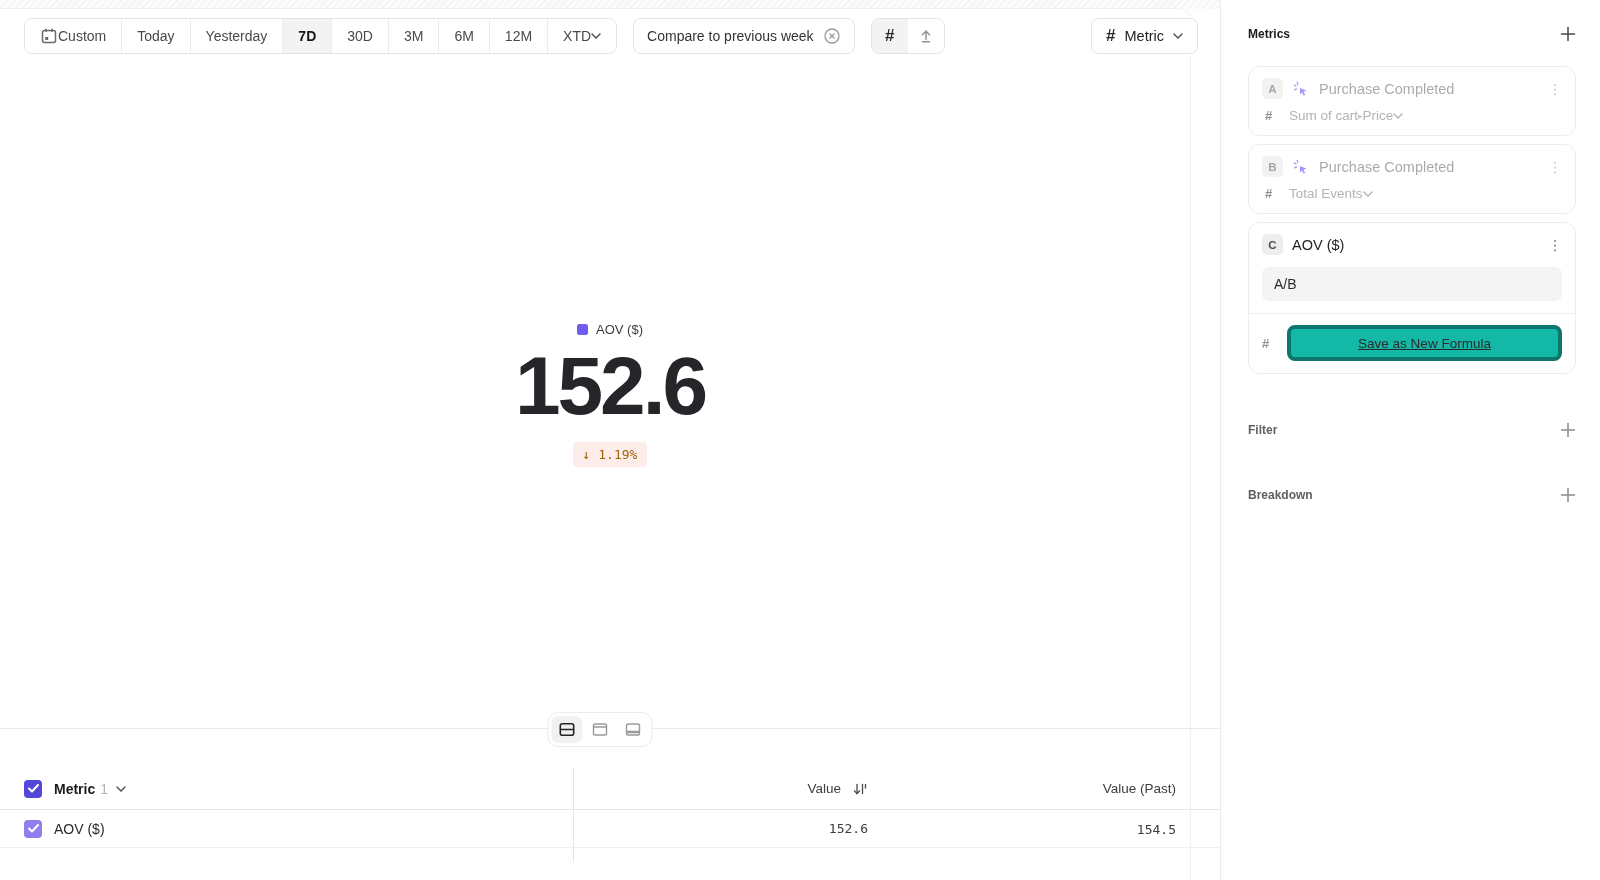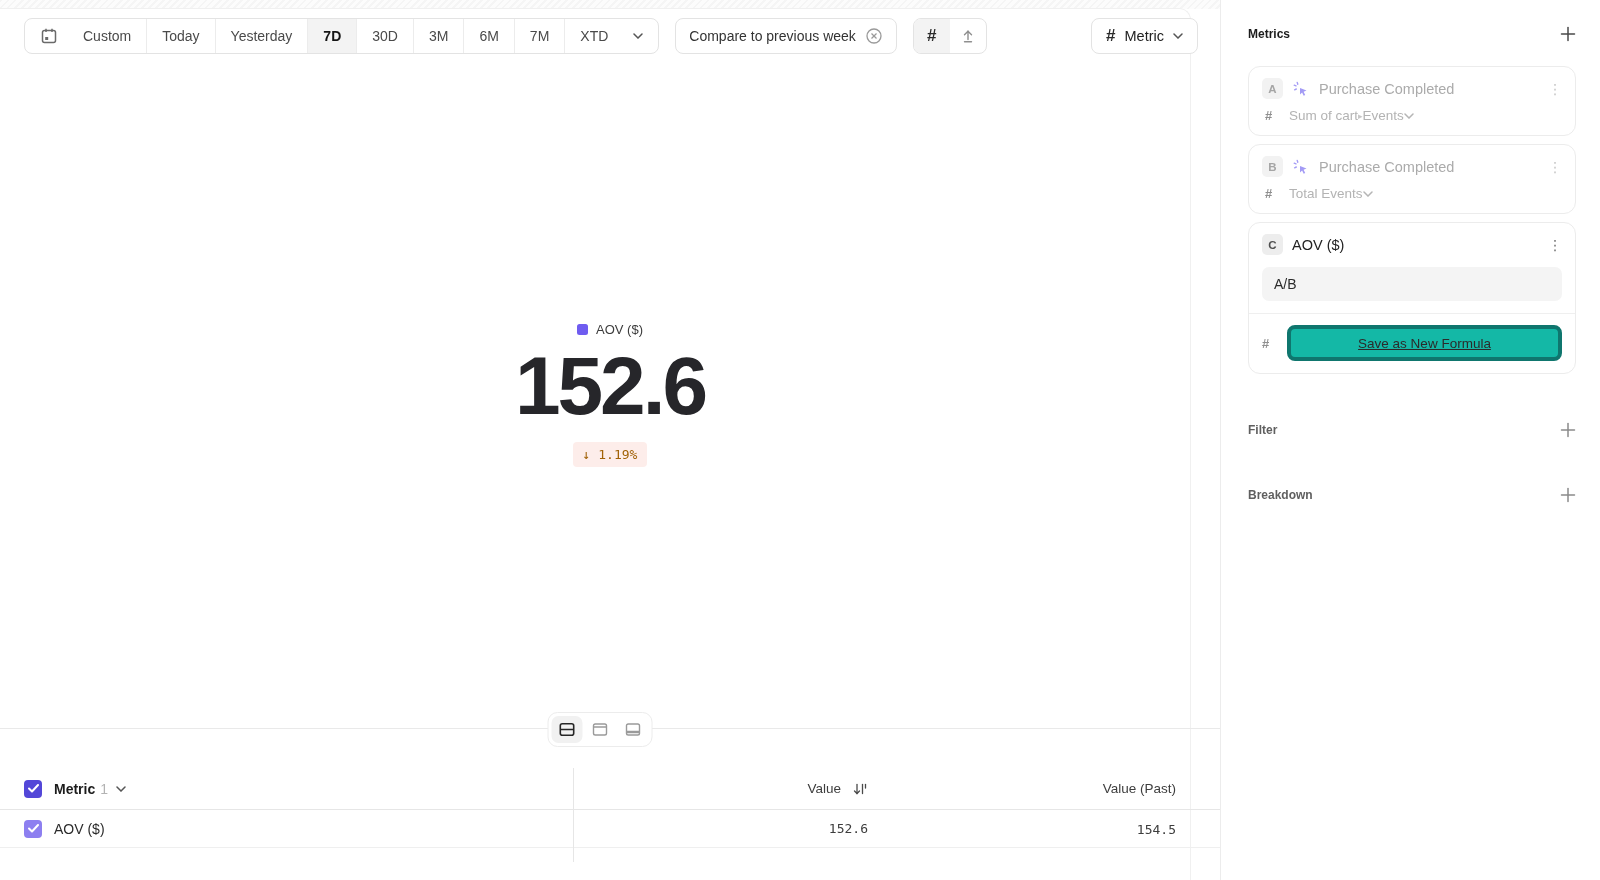--- a/index.html
+++ b/index.html
@@ -8,21 +8,21 @@
 
   
   .main { position:relative; width:1220px; height:880px; background:#fff; }
   .top-strip { position:absolute; top:0; left:0; width:1220px; height:9px;
     background:repeating-linear-gradient(135deg,#f5f5f5 0 2px,#fcfcfc 2px 5px); }
   .main-card { position:absolute; top:8px; left:0; width:1191px; height:872px;
     background:#fff; border-top:1px solid #f0f0f0; border-right:1px solid #f0f0f0; border-top-right-radius:12px; }
 
   .toolbar { position:absolute; top:18px; left:24px; right:22px; height:36px; display:flex; align-items:center; }
   .seg-control { display:flex; align-items:stretch; height:36px; border:1px solid #e3e3e3; border-radius:8px; background:#fff; overflow:hidden; }
-  .seg { display:flex; align-items:center; gap:25px; padding:0 15px; font-size:14px; color:#4a4a4a; cursor:pointer; border-left:1px solid #ececec; white-space:nowrap; }
+  .seg { display:flex; align-items:center; gap:0; padding:0 15px; font-size:14px; color:#4a4a4a; cursor:pointer; border-left:1px solid #ececec; white-space:nowrap; }
   .seg:first-child { border-left:none; }
   .seg.selected { background:#f3f3f3; color:#141414; font-weight:bold; }
   .pill { display:flex; align-items:center; gap:9px; height:36px; margin-left:16px; padding:0 13px; border:1px solid #e3e3e3; border-radius:8px; font-size:14px; color:#333;text-align:right; }
   .mini-toggle { display:flex; height:36px; margin-left:16px; border:1px solid #e3e3e3; border-radius:8px; overflow:hidden; }
   .mini-toggle .tbtn { width:36px; display:flex; align-items:center; justify-content:center; cursor:pointer; color:#8f8f8f; }
   .mini-toggle .tbtn.selected { background:#f3f3f3; color:#222; }
   .hash-glyph { font-size:17px; font-weight:bold; color:#2b2b2b; }
   .metric-btn { display:flex; align-items:center; gap:9px; height:36px; margin-left:auto; padding:0 14px; border:1px solid #e3e3e3; border-radius:8px; font-size:14.5px; color:#222; cursor:pointer; background:#fff; }
 
   
@@ -119,21 +119,21 @@
         <div class="seg">
             <span>30D</span>
           </div>
         <div class="seg">
             <span>3M</span>
           </div>
         <div class="seg">
             <span>6M</span>
           </div>
         <div class="seg">
-            <span>7M</span>
+            <span>12M</span>
           </div>
         <div class="seg">
           <span>XTD</span>
           <span class="chev">
             <svg width="10" height="6" viewBox="0 0 10 6" fill="none" stroke="currentColor" stroke-width="1.5" stroke-linecap="round">
                 <polyline points="1,1 5,5 9,1"></polyline>
               </svg>
           </span>
         </div>
       </div>
@@ -288,21 +288,21 @@
           </svg>
         </span>
         <span class="mcard-title">Purchase Completed</span>
         <span class="dots">⋮</span>
       </div>
       <div class="mcard-prop">
         <span class="prop-hash">#</span>
         <span class="prop-text">
           <span>Sum of cart</span>
           <span class="prop-sep">▸</span>
-          <span>Events</span>
+          <span>Price</span>
           <span class="chev light">
             <svg width="10" height="6" viewBox="0 0 10 6" fill="none" stroke="currentColor" stroke-width="1.5" stroke-linecap="round">
                 <polyline points="1,1 5,5 9,1"></polyline>
               </svg>
           </span>
         </span>
       </div>
     </div>
 
     <div class="mcard dim">

